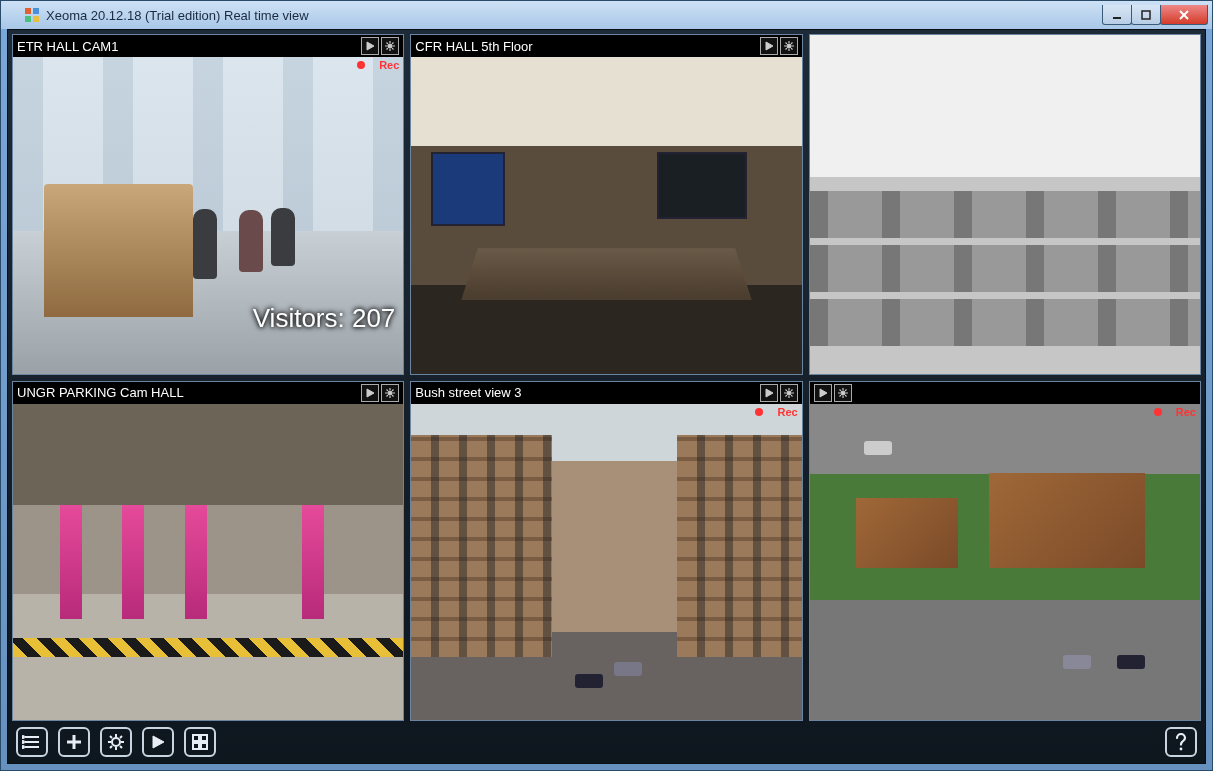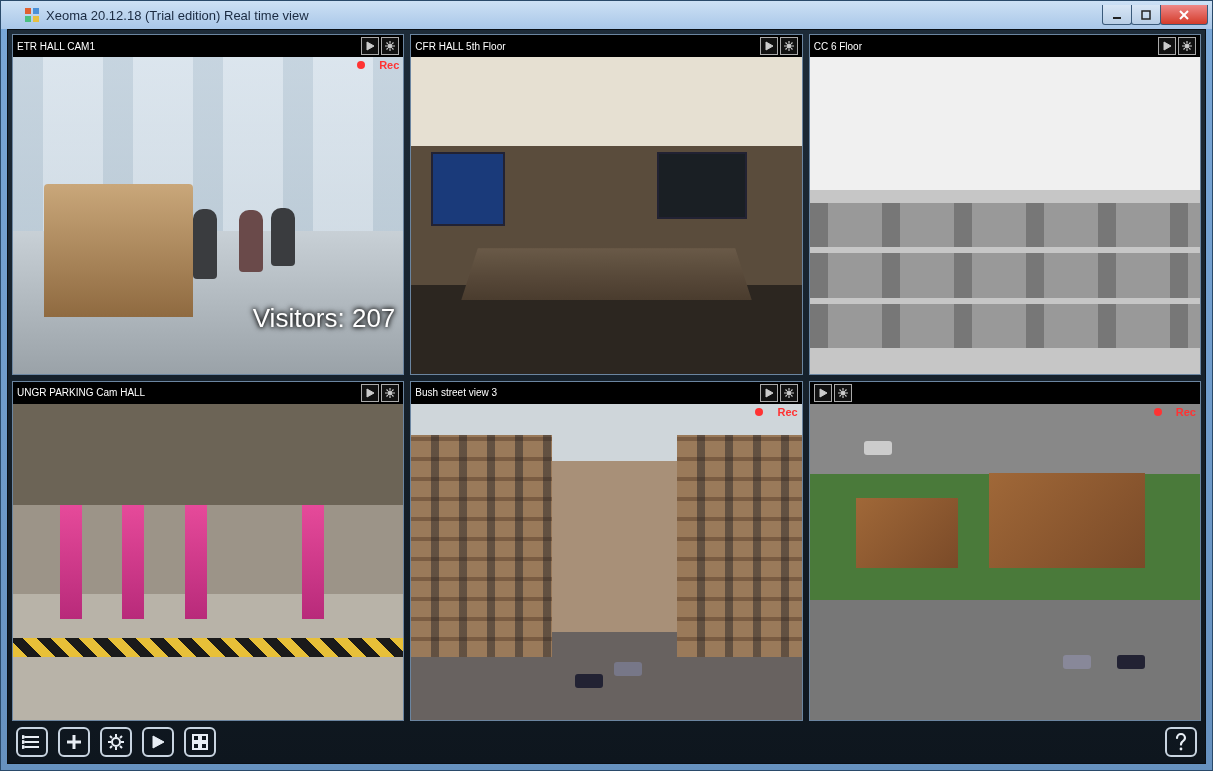--- a/index.html
+++ b/index.html
@@ -74,21 +74,21 @@
     background: #000;
     border: 1px solid #6b85a0;
     position: relative;
     overflow: hidden;
     display:flex;flex-direction:column;
   }
   .cam-header {
     height: 22px;
     display:flex;align-items:center;
     color: #fff;
-    font-size: 10px;
+    font-size: 13px;
     padding: 0 4px;
     background: rgba(0,0,0,.3);
     z-index:2;
   }
   .cam-name { flex:1; white-space:nowrap; overflow:hidden; }
   .cam-ctrls { display:flex; gap:2px; }
   .cam-btn {
     width: 18px; height:18px;
     border:1px solid #aaa;
     display:flex;align-items:center;justify-content:center;
@@ -269,36 +269,20 @@
           </div>
         </div>
         <div class="cam-scene">
           <div class="scene-conference">
               <div class="conf-table"></div>
             </div>
         </div>
       </div>
 
       <div class="cam">
-        <div class="cam-header">
-          <span class="cam-name">CC 6 Floor</span>
-          <div class="cam-ctrls">
-            <div class="cam-btn">
-                <svg width="10" height="10" viewBox="0 0 10 10">
-                  <polygon points="2,1 9,5 2,9"></polygon>
-                </svg>
-              </div>
-            <div class="cam-btn">
-                <svg width="10" height="10" viewBox="0 0 10 10" fill="none" stroke-width="1.2">
-                  <circle cx="5" cy="5" r="2"></circle>
-                  <path d="M5 0v2M5 8v2M0 5h2M8 5h2M1.5 1.5l1.4 1.4M7.1 7.1l1.4 1.4M8.5 1.5L7.1 2.9M2.9 7.1L1.5 8.5"></path>
-                </svg>
-              </div>
-          </div>
-        </div>
         <div class="cam-scene">
           <div class="scene-classroom">
             <div class="desk-row" style="top:46%"></div>
             <div class="desk-row" style="top:62%"></div>
             <div class="desk-row" style="top:78%"></div>
           </div>
         </div>
       </div>
 
       <div class="cam">

